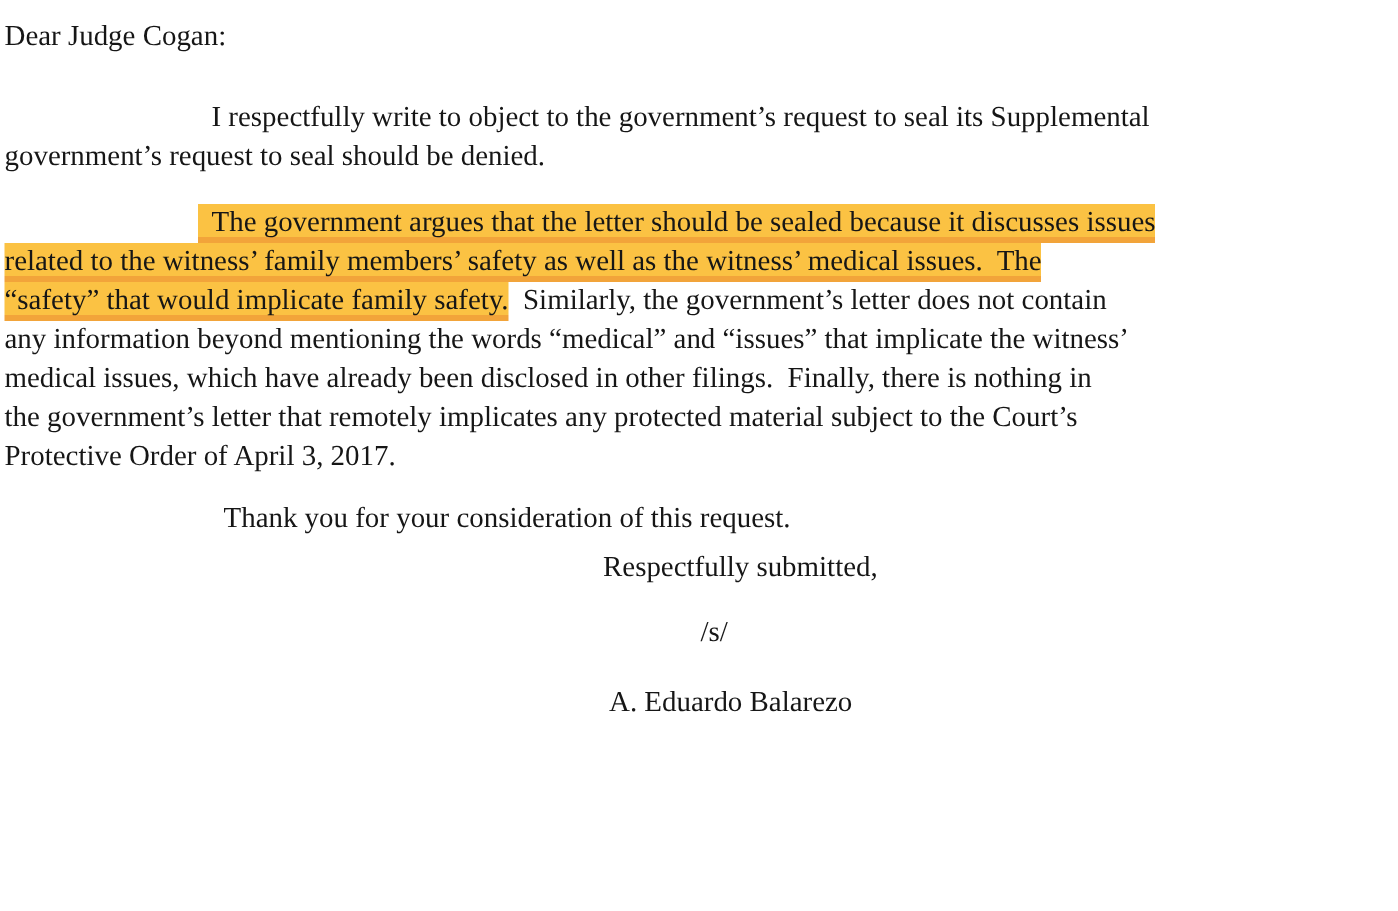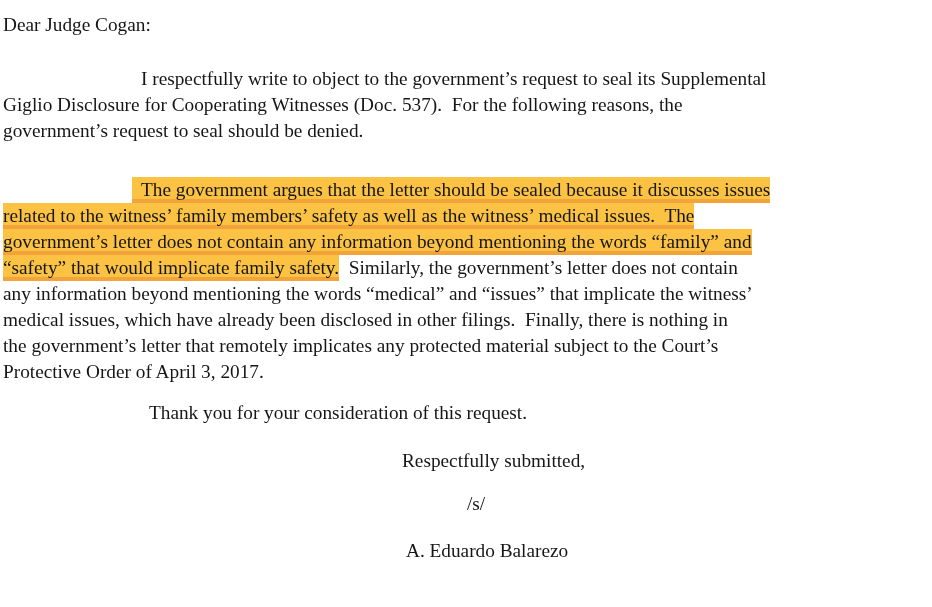--- a/index.html
+++ b/index.html
@@ -18,23 +18,23 @@
     color: var(--ink);
     font-family: "Liberation Serif", "DejaVu Serif", serif;
     font-size: 19.3px;
     line-height: 26px;
     padding-left: 3px;
     overflow: hidden;
   }
   .line { white-space: pre; height: 26px; }
   .blk-salutation { margin-top: 12px; }
   .blk-para1 { margin-top: 28px; }
-  .blk-para2 { margin-top: 33px; font-family: Liberation Serif, serif; }
+  .blk-para2 { margin-top: 18px; font-family: Liberation Serif, serif; }
   .blk-thanks { margin-top: 15px; }
-  .blk-sig-respect  { margin-top: 22px; margin-left: 399px; }
+  .blk-sig-respect  { margin-top: 7px; margin-left: 399px; }
   .blk-sig-s        { margin-top: 17px; margin-left: 464px; }
   .blk-sig-name     { margin-top: 21px; margin-left: 403px; }
   .blk-sig-counsel  { margin-top: 25px; margin-left: 402px; }
   .blk-para1 .line.indent, .blk-para2 .line.indent { padding-left: 138px; }
   .blk-thanks .line.indent { padding-left: 146px; }
   .hl {
     background: linear-gradient(to bottom,
       var(--hl) 0,
       var(--hl) calc(100% - 4px),
       var(--hl-dark) calc(100% - 4px),
@@ -47,27 +47,25 @@
 </style>
 </head>
 <body>
 
 <main class="page">
   <section class="blk-salutation">
       <div class="line"><span class="plain">Dear Judge Cogan:</span></div>
     </section>
   <section class="blk-para1">
       <div class="line indent"><span class="plain">I respectfully write to object to the government’s request to seal its Supplemental</span></div>
-      <div class="line"><span class="plain">Giglio Disclosure for Cooperating Witnesses (Doc. 537).  For the following reasons, the</span></div>
       <div class="line"><span class="plain">government’s request to seal should be denied.</span></div>
     </section>
   <section class="blk-para2">
       <div class="line indent"><span class="hl">The government argues that the letter should be sealed because it discusses issues</span></div>
       <div class="line"><span class="hl">related to the witness’ family members’ safety as well as the witness’ medical issues.  The</span></div>
-      <div class="line"><span class="hl">government’s letter does not contain any information beyond mentioning the words “family” and</span></div>
       <div class="line"><span class="hl">“safety” that would implicate family safety.</span><span class="plain">  Similarly, the government’s letter does not contain</span></div>
       <div class="line"><span class="plain">any information beyond mentioning the words “medical” and “issues” that implicate the witness’</span></div>
       <div class="line"><span class="plain">medical issues, which have already been disclosed in other filings.  Finally, there is nothing in</span></div>
       <div class="line"><span class="plain">the government’s letter that remotely implicates any protected material subject to the Court’s</span></div>
       <div class="line"><span class="plain">Protective Order of April 3, 2017.</span></div>
     </section>
   <section class="blk-thanks">
       <div class="line indent"><span class="plain">Thank you for your consideration of this request.</span></div>
     </section>
   <section class="blk-sig-respect">

